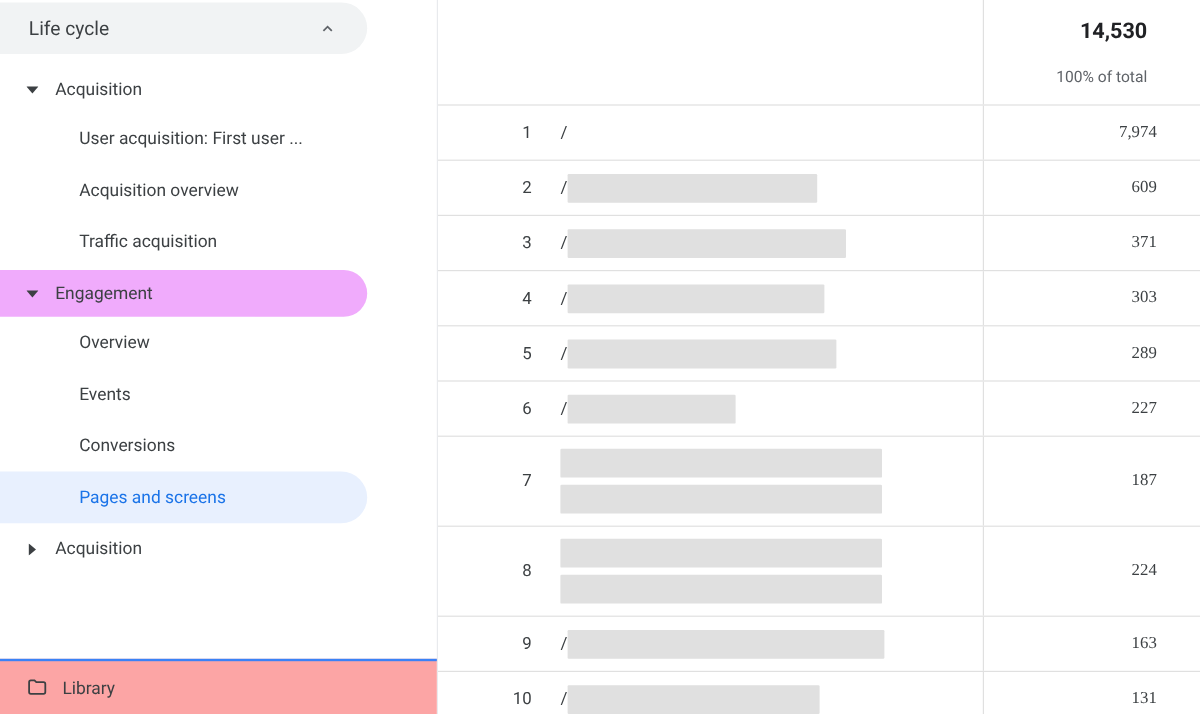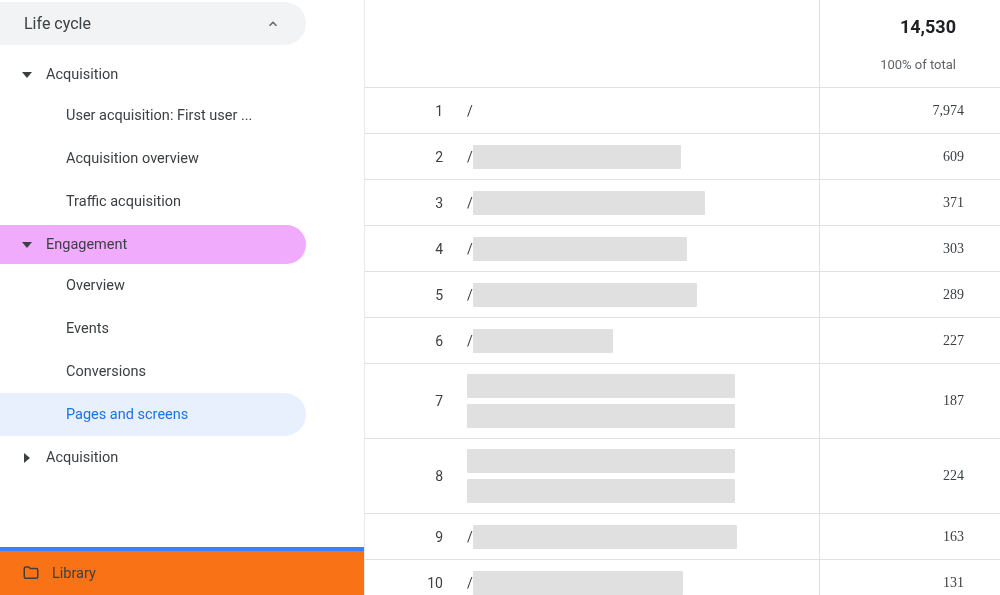--- a/index.html
+++ b/index.html
@@ -86,22 +86,22 @@
       color: #1a73e8;
     }
     .library-footer {
       position: absolute;
       bottom: 0;
       left: 0;
       right: 0;
       display: flex;
       align-items: center;
       padding: 13px 0 13px 22px;
-      border-top: 4px solid #3b82f6;
-      background: #f97316;
+      border-top: 2px solid #3b82f6;
+      background: #fca5a5;
       cursor: pointer;
     }
     .library-footer .folder-icon {
       width: 18px;
       margin-right: 12px;
       display: flex;
       align-items: center;
     }
     .library-footer .label {
       font-size: 14.5px;

